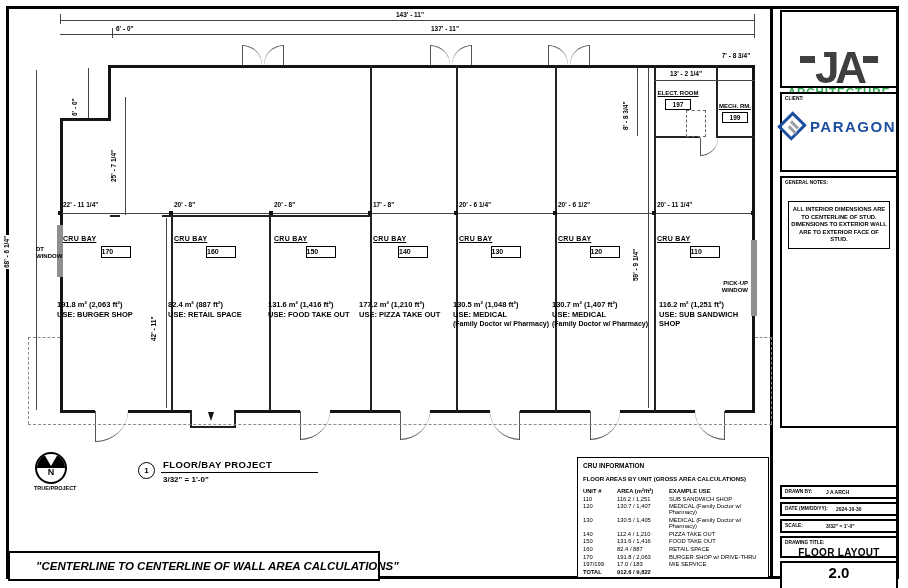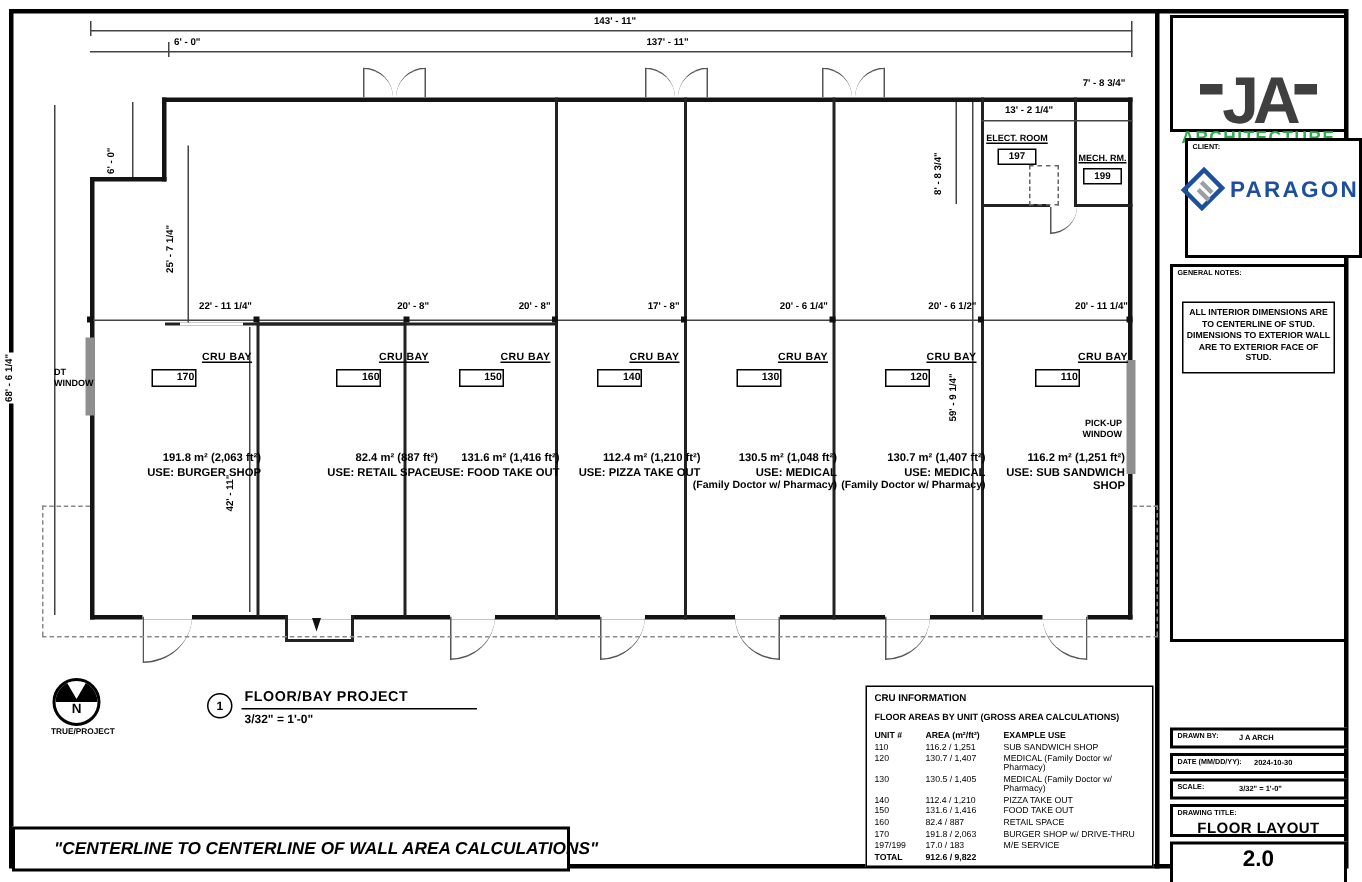--- a/index.html
+++ b/index.html
@@ -12,21 +12,21 @@
   .dlabel{position:absolute;font-size:6.5px;font-weight:bold;white-space:nowrap;color:#000;}
   .dlabel.c{text-align:center;}
   .dlabel-v{position:absolute;font-size:6.5px;font-weight:bold;white-space:nowrap;transform:rotate(-90deg);transform-origin:left bottom;background:#fff;padding:0 1px;}
   .door{position:absolute;border-bottom:1px solid #555;border-left:1px solid #555;border-bottom-right-radius:100% 100%;box-sizing:border-box;}
   .door-up{position:absolute;border-top:1px solid #555;border-left:1px solid #555;border-top-right-radius:100% 100%;box-sizing:border-box;}
   .flip{transform:scaleX(-1);}
   .dash-h{position:absolute;border-top:1px dashed #8a8a8a;}
   .dash-v{position:absolute;border-left:1px dashed #8a8a8a;}
   .win{position:absolute;background:#8f8f8f;}
   .sq{position:absolute;width:4px;height:4px;background:#111;}
-  .bay{position:absolute;top:65px;height:345px;text-align:right;}
+  .bay{position:absolute;top:65px;height:345px;text-align:left;}
   .bay .bdim{position:absolute;top:136px;left:0;right:0;font-size:6.5px;font-weight:bold;white-space:nowrap;}
   .bay .bname{position:absolute;top:170px;left:0;right:0;font-size:7px;font-weight:bold;text-decoration:underline;letter-spacing:.3px;}
   .bay .btag{position:absolute;top:181px;left:50%;transform:translateX(-50%);border:1px solid #000;width:28px;height:10px;line-height:10px;font-size:7px;font-weight:bold;background:#fff;}
   .bay .barea{position:absolute;top:235px;left:-6px;right:-6px;font-size:7.5px;font-weight:bold;line-height:9.5px;}
   .roomlbl{position:absolute;font-size:6px;font-weight:bold;text-align:center;line-height:7px;}
   .roomlbl .rn{text-decoration:underline;}
   .tagbox{display:inline-block;border:1px solid #000;min-width:24px;height:9px;line-height:9px;font-size:6.5px;font-weight:bold;background:#fff;margin-top:2px;}
   .ann{position:absolute;font-size:6px;font-weight:bold;line-height:7px;}
   
   .north{position:absolute;left:34px;top:452px;width:34px;text-align:center;}
@@ -183,21 +183,21 @@
 
   <div class="bay" style="left:63px;width:105px;">
     <div class="bdim">22' - 11 1/4"</div>
     <div class="bname">CRU BAY</div>
     <div class="btag">170</div>
     <div class="barea">
       <div>191.8 m² (2,063 ft²)</div>
       <div>USE: BURGER SHOP</div>
     </div>
   </div>
-  <div class="bay" style="left:192px;width:94px;">
+  <div class="bay" style="left:174px;width:94px;">
     <div class="bdim">20' - 8"</div>
     <div class="bname">CRU BAY</div>
     <div class="btag">160</div>
     <div class="barea">
       <div>82.4 m² (887 ft²)</div>
       <div>USE: RETAIL SPACE</div>
     </div>
   </div>
   <div class="bay" style="left:274px;width:93px;">
     <div class="bdim">20' - 8"</div>
@@ -206,21 +206,21 @@
     <div class="barea">
       <div>131.6 m² (1,416 ft²)</div>
       <div>USE: FOOD TAKE OUT</div>
     </div>
   </div>
   <div class="bay" style="left:373px;width:80px;">
     <div class="bdim">17' - 8"</div>
     <div class="bname">CRU BAY</div>
     <div class="btag">140</div>
     <div class="barea" style="left:-14px;right:-14px;">
-      <div>112.4 m² (1,210 ft²)</div>
+      <div>177.2 m² (1,210 ft²)</div>
       <div>USE: PIZZA TAKE OUT</div>
     </div>
   </div>
   <div class="bay" style="left:459px;width:93px;">
     <div class="bdim">20' - 6 1/4"</div>
     <div class="bname">CRU BAY</div>
     <div class="btag">130</div>
     <div class="barea">
       <div>130.5 m² (1,048 ft²)</div>
       <div>USE: MEDICAL</div>
@@ -317,21 +317,21 @@
 
   <div class="tbbox" style="top:10px;height:78px;">
     <div class="logo-ja">
       <div class="ja-bar"></div>
       <div class="ja-text">JA</div>
       <div class="ja-bar"></div>
     </div>
     <div class="ja-sub" style="color:#2fad4e;">ARCHITECTURE</div>
   </div>
 
-  <div class="tbbox" style="top:92px;height:80px;margin-left:10px;">
+  <div class="tbbox" style="top:92px;height:80px;">
     <div class="tb-label">CLIENT:</div>
     <div class="paragon">
       <div class="pg-diamond">
         <div class="pg-in"></div>
         <div class="pg-in2"></div>
       </div>
       <div class="pg-text">PARAGON</div>
     </div>
   </div>
 

